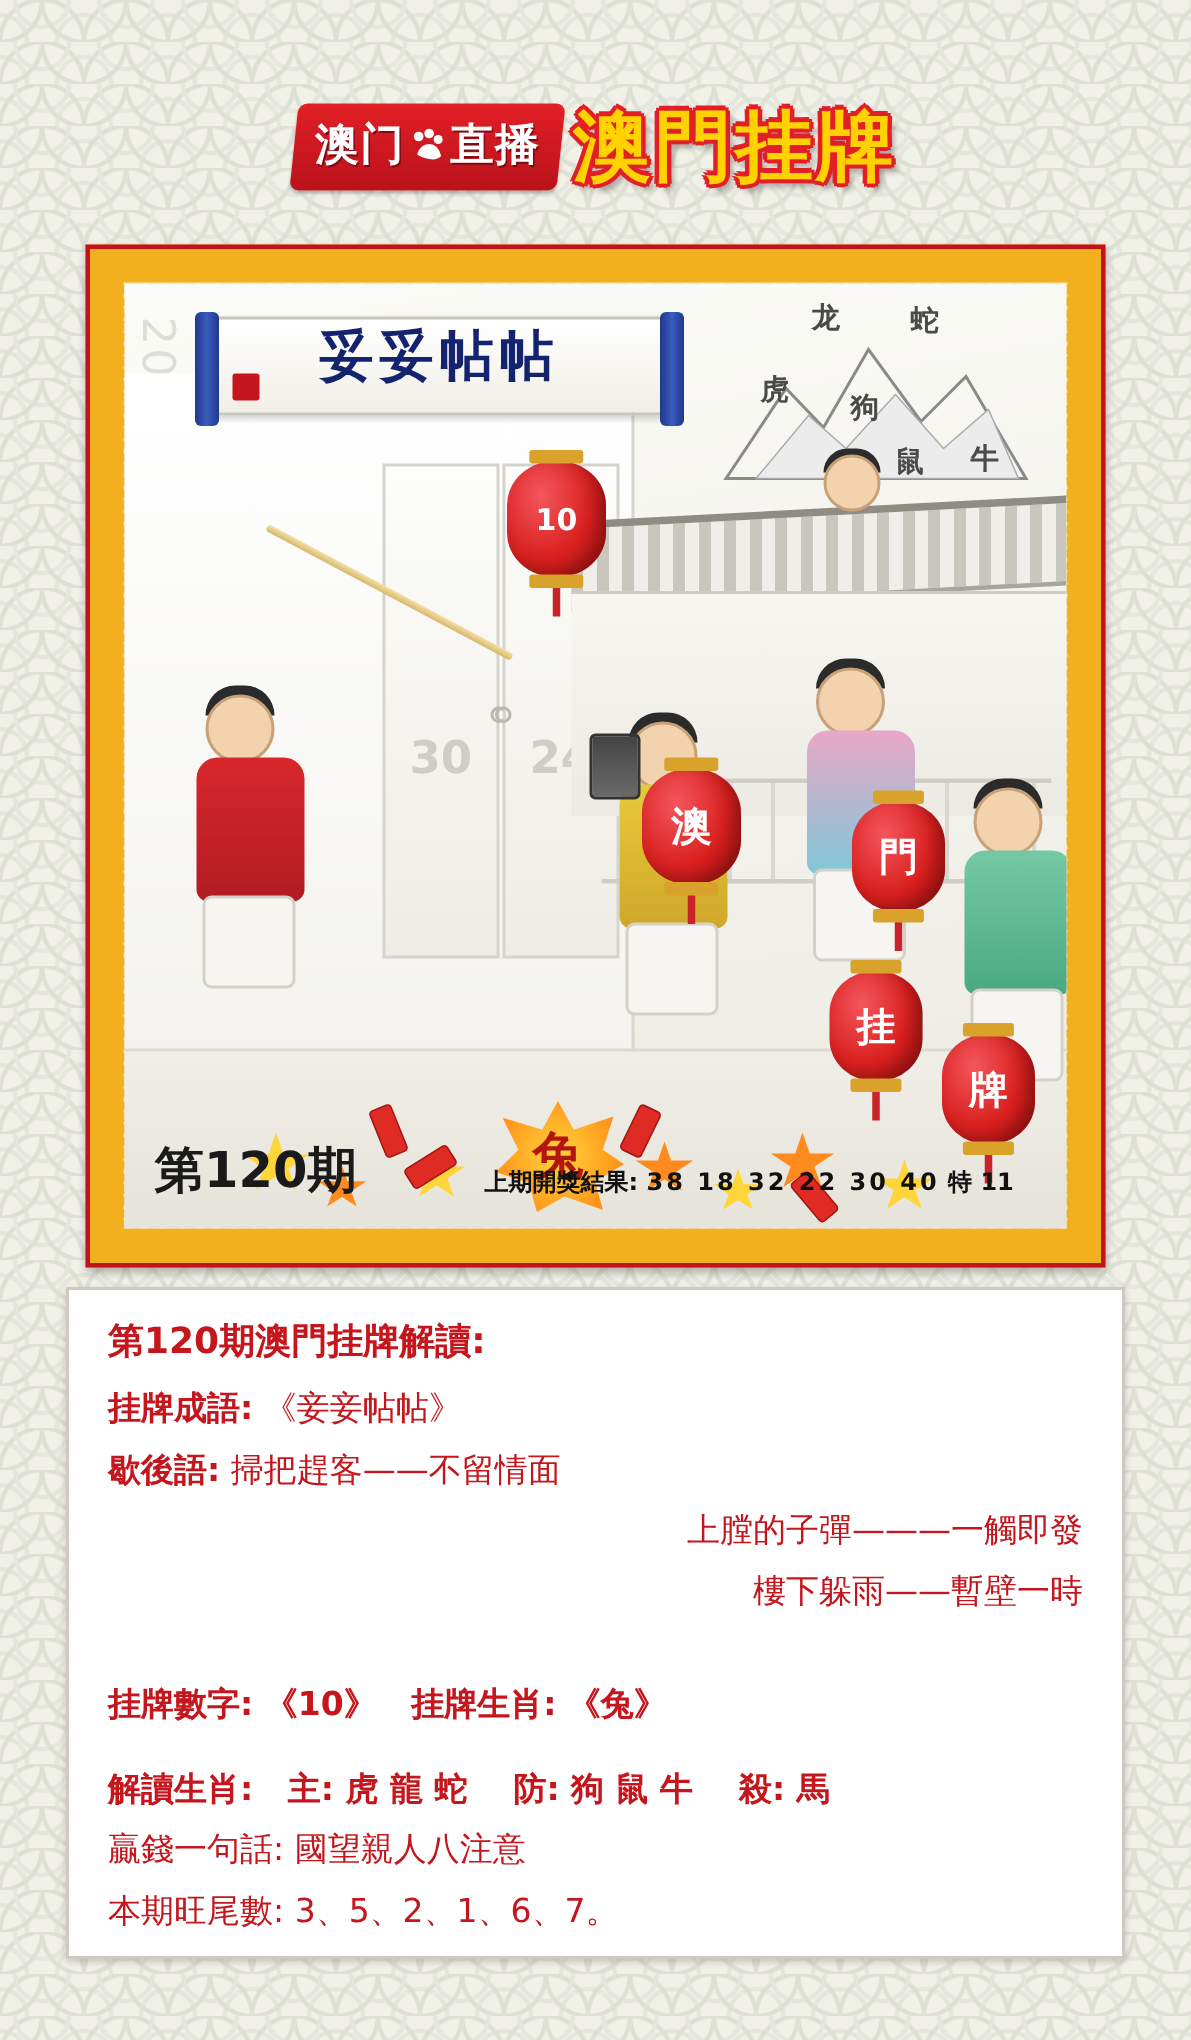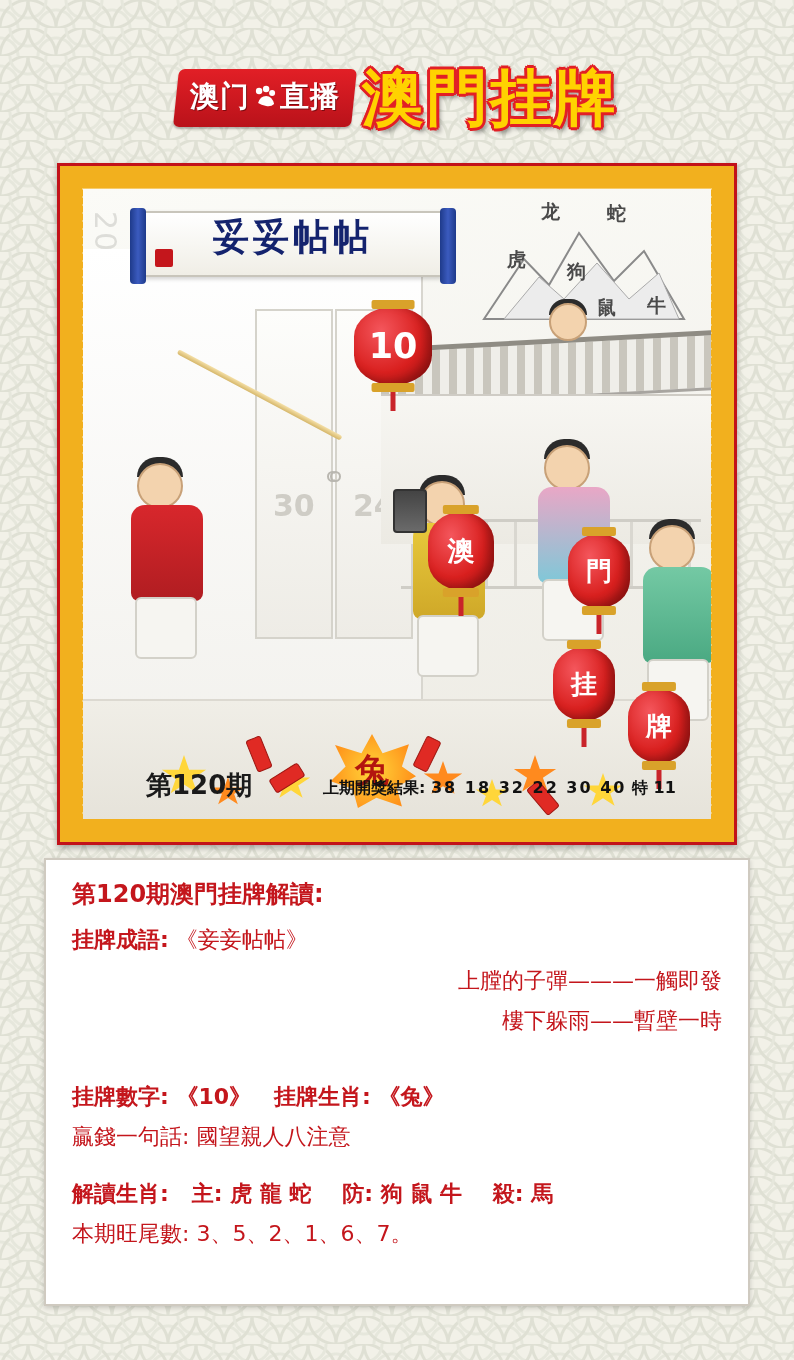--- a/index.html
+++ b/index.html
@@ -44,21 +44,21 @@
     transform: skewX(6deg);
   }
   .logo-badge .lg-dot {
     display: inline-block; width: 26px; height: 26px; margin: 0 2px;
     position: relative; transform: skewX(6deg);
   }
   .logo-badge .lg-dot svg { display:block; }
 
   .main-title {
     font-family: "DejaVu Sans", sans-serif;
-    font-size: 62px; font-weight: 700; line-height: 1;
+    font-size: 52px; font-weight: 700; line-height: 1;
     letter-spacing: 2px;
     color: #ffd200;
     -webkit-text-stroke: 0px;
     text-shadow:
       3px 0 0 #e21f26, -3px 0 0 #e21f26, 0 3px 0 #e21f26, 0 -3px 0 #e21f26,
       2px 2px 0 #e21f26, -2px 2px 0 #e21f26, 2px -2px 0 #e21f26, -2px -2px 0 #e21f26,
       4px 5px 4px rgba(0,0,0,.35);
   }
 
   
@@ -185,21 +185,21 @@
   }
   .lantern:after{
     content:""; position:absolute; bottom:-7px; left:50%; transform:translateX(-50%);
     width:55%; height:9px; background:#d9a22a; border-radius:2px;
   }
   .lantern .tassel{
     position:absolute; bottom:-26px; left:50%; transform:translateX(-50%);
     width:5px; height:20px; background:#c9242a;
   }
 
-  .l-10{ left:271px; top:118px; width:78px; height:78px; font-size:35px; }
+  .l-10{ left:255px; top:118px; width:66px; height:78px; font-size:20px; }
   .l-ao{ left:345px; top:323px; width:66px; height:78px; font-size:27px; }
   .l-men{ left:485px; top:345px; width:62px; height:74px; font-size:26px; }
   .l-gua{ left:470px; top:458px; width:62px; height:74px; font-size:26px; }
   .l-pai{ left:545px; top:500px; width:62px; height:74px; font-size:26px; }
 
   .pole{
     position:absolute; left:95px; top:160px; width:185px; height:5px;
     background:linear-gradient(#f5e0a8,#d6b76a);
     transform: rotate(28deg); transform-origin: left center;
     border-radius:3px;
@@ -250,21 +250,21 @@
     clip-path: polygon(50% 0%,62% 26%,92% 14%,84% 44%,100% 57%,78% 72%,84% 98%,55% 86%,34% 100%,28% 74%,3% 64%,20% 44%,8% 15%,38% 26%);
     display:flex;align-items:center;justify-content:center;
   }
   .rabbit-burst span{
     font-size:34px;font-weight:700;color:#b3150f;
   }
 
   
   .issue{
     position:absolute; left:20px; bottom:16px;
-    font-size:26px; font-weight:700; color:#1a1a1a;margin-left:43px;
+    font-size:33px; font-weight:700; color:#1a1a1a;
   }
   .results{
     position:absolute; left:240px; bottom:20px;
     font-size:16px; font-weight:700; color:#111;
     white-space:nowrap;
   }
   .results .nums{ letter-spacing:2px; }
 
   
   .panel{
@@ -423,53 +423,57 @@
 </div>
 
 <div class="panel">
   <div class="panel-title">第120期澳門挂牌解讀:</div>
 
   <div class="row">
     <span class="kv-label">挂牌成語:</span>
     <span>《妾妾帖帖》</span>
   </div>
 
+  <div class="row">
+    <span class="kv-label">歇後語:</span>
+    <span>掃把趕客——不留情面</span>
+  </div>
   <div class="row indent1">
     <span>上膛的子彈———一觸即發</span>
   </div>
   <div class="row indent1">
     <span>樓下躲雨——暫壁一時</span>
   </div>
 
   <div class="spacer-s"></div>
 
   <div class="row bold">
     <span>挂牌數字:</span>
     <span>《10》</span>
     &nbsp;
     <span>挂牌生肖:</span>
     <span>《兔》</span>
-  </div>
-
-  <div class="row">
-    <span>贏錢一句話:</span>
-    <span>國望親人八注意</span>
   </div>
 
   <div class="row bold">
     <span>解讀生肖:</span>
     &nbsp;
     <span>主:</span>
     <span>虎 龍 蛇</span>
     &nbsp;&nbsp;
     <span>防:</span>
     <span>狗 鼠 牛</span>
     &nbsp;&nbsp;
     <span>殺:</span>
     <span>馬</span>
   </div>
 
+  <div class="row">
+    <span>贏錢一句話:</span>
+    <span>國望親人八注意</span>
+  </div>
+
 
   <div class="row">
     <span>本期旺尾數:</span>
     <span>3、5、2、1、6、7。</span>
   </div>
 </div>
 
 </body></html>

